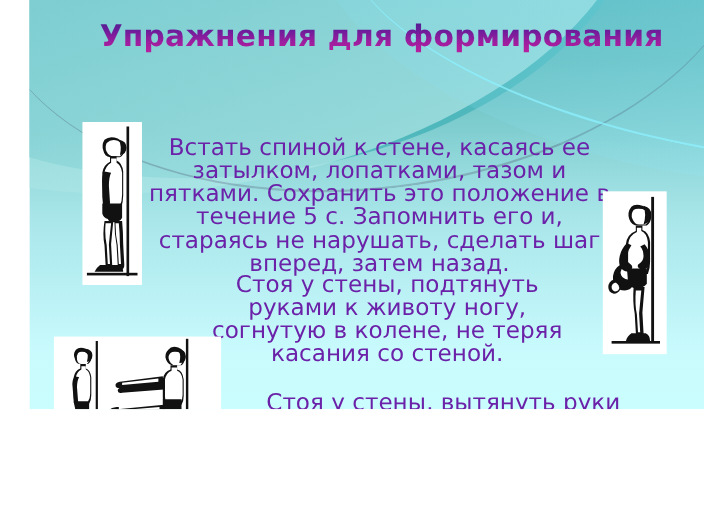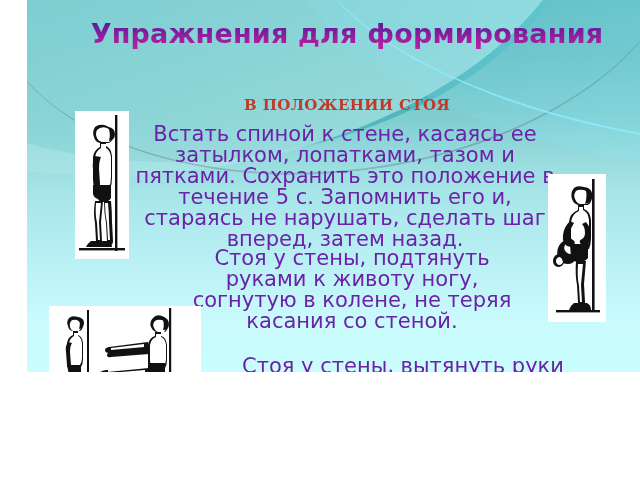--- a/index.html
+++ b/index.html
@@ -165,21 +165,20 @@
   <div class="bg-wave-light"></div>
   <div class="bg-wave-thin"></div>
   <div class="bg-wave-right"></div>
   <div class="bg-wave-right2"></div>
   <div class="bg-haze"></div>
 
   <div class="title">
     <span class="title-line">Упражнения для формирования</span>
   </div>
 
-  <div class="subtitle">В ПОЛОЖЕНИИ СТОЯ</div>
 
   <div class="para para-1">Встать спиной к стене, касаясь ее затылком, лопатками, тазом и пятками. Сохранить это положение в течение 5 с. Запомнить его и, стараясь не нарушать, сделать шаг вперед, затем назад.</div>
   <div class="para para-3">Стоя у стены, вытянуть руки вперед. Поднять прямую ногу вперед, не теряя касания со стеной.</div>
   <div class="para para-2">Стоя у стены, подтянуть руками к животу ногу, согнутую в колене, не теряя касания со стеной.</div>
 
   <div class="figbox fig-1">
     <svg viewBox="0 0 54 148" xmlns="http://www.w3.org/2000/svg">
       <rect x="0" y="0" width="54" height="148" fill="#ffffff"></rect>
 
       <rect x="40" y="4" width="2.4" height="136" fill="#111111"></rect>

